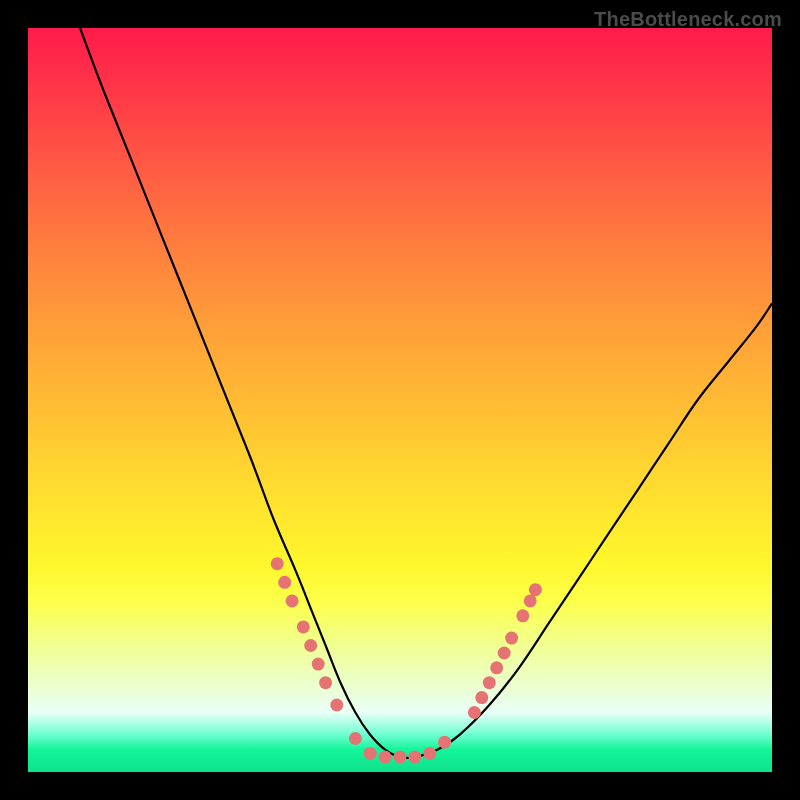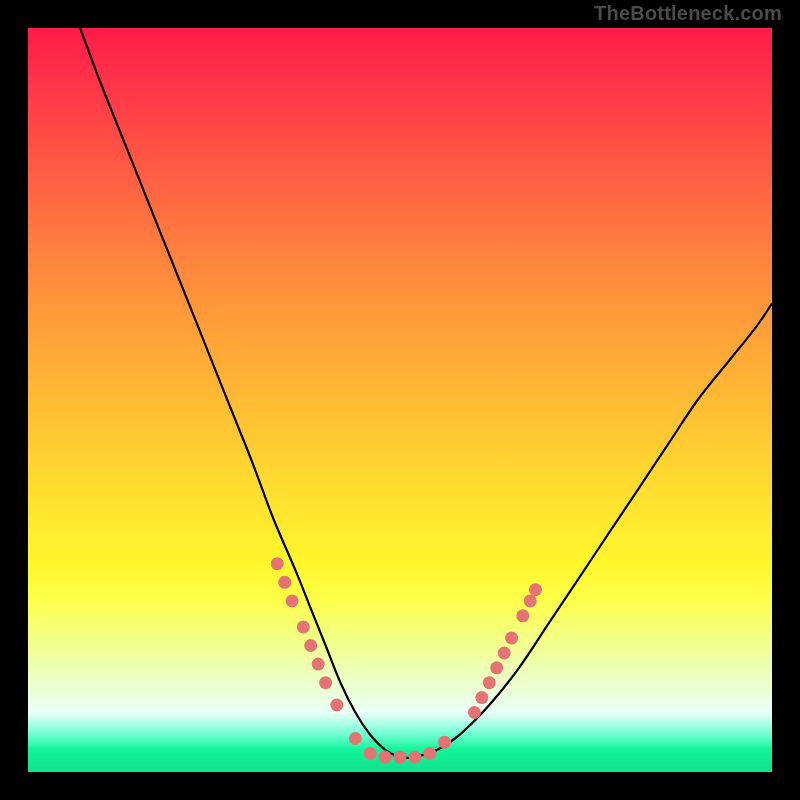--- a/index.html
+++ b/index.html
@@ -12,21 +12,21 @@
     font-family: Arial, Helvetica, sans-serif;
   }
   .stage {
     position: relative;
     width: 800px;
     height: 800px;
     background: #000;
   }
   .watermark {
     position: absolute;
-    top: 2px;
+    top: 8px;
     right: 18px;
     font-size: 20px;
     font-weight: 600;
     color: #4b4b4b;
     letter-spacing: 0.2px;
     z-index: 10;
   }
   .plot {
     position: absolute;
     left: 28px;

